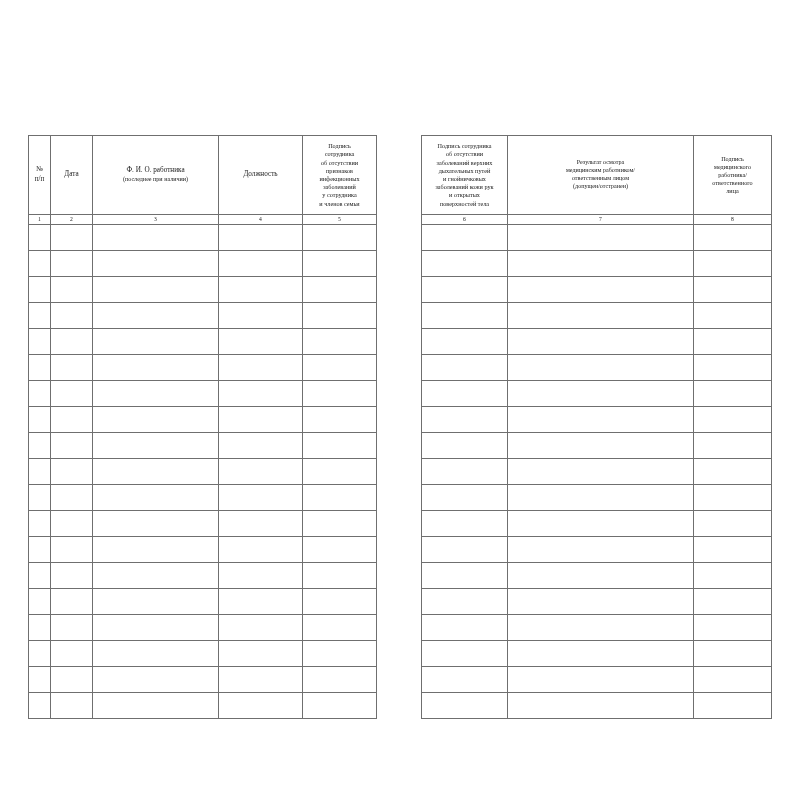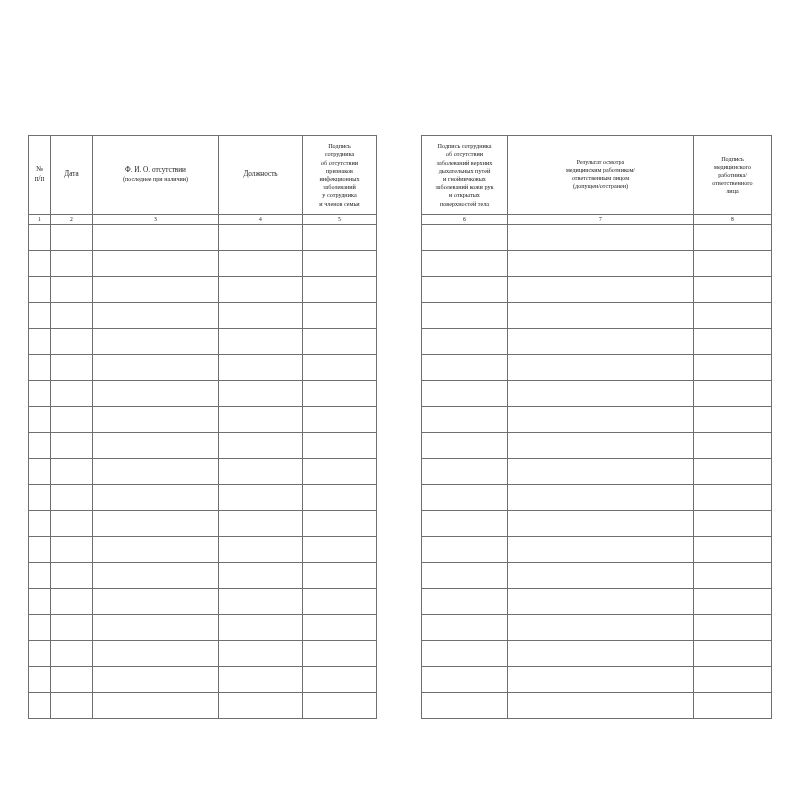--- a/index.html
+++ b/index.html
@@ -103,21 +103,21 @@
         <thead>
           <tr>
             <th>
               <div class="hdr-big">№</div>
               <div class="hdr-big">п/п</div>
             </th>
             <th>
               <div class="hdr-big">Дата</div>
             </th>
             <th>
-              <div class="hdr-big">Ф. И. О. отсутствии</div>
+              <div class="hdr-big">Ф. И. О. работника</div>
               <div class="hdr-sub">(последнее при наличии)</div>
             </th>
             <th>
               <div class="hdr-big">Должность</div>
             </th>
             <th>
               <div>Подпись</div>
               <div>сотрудника</div>
               <div>об отсутствии</div>
               <div>признаков</div>

